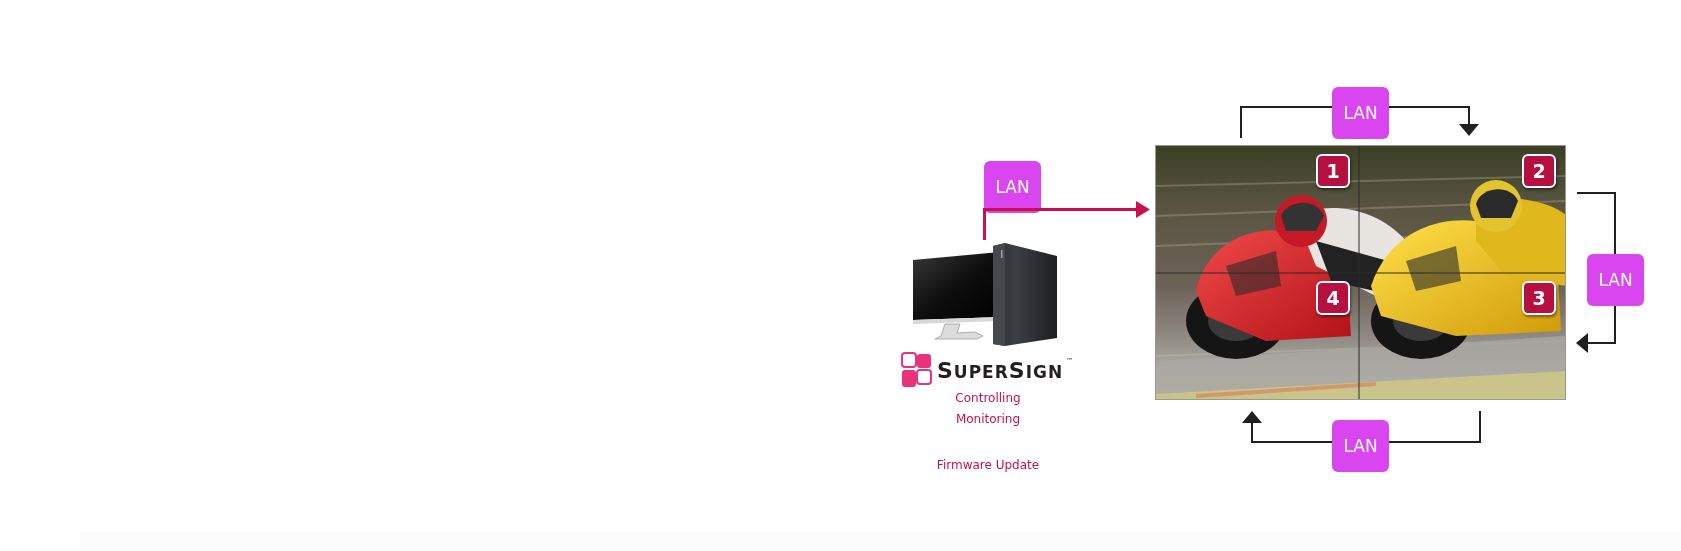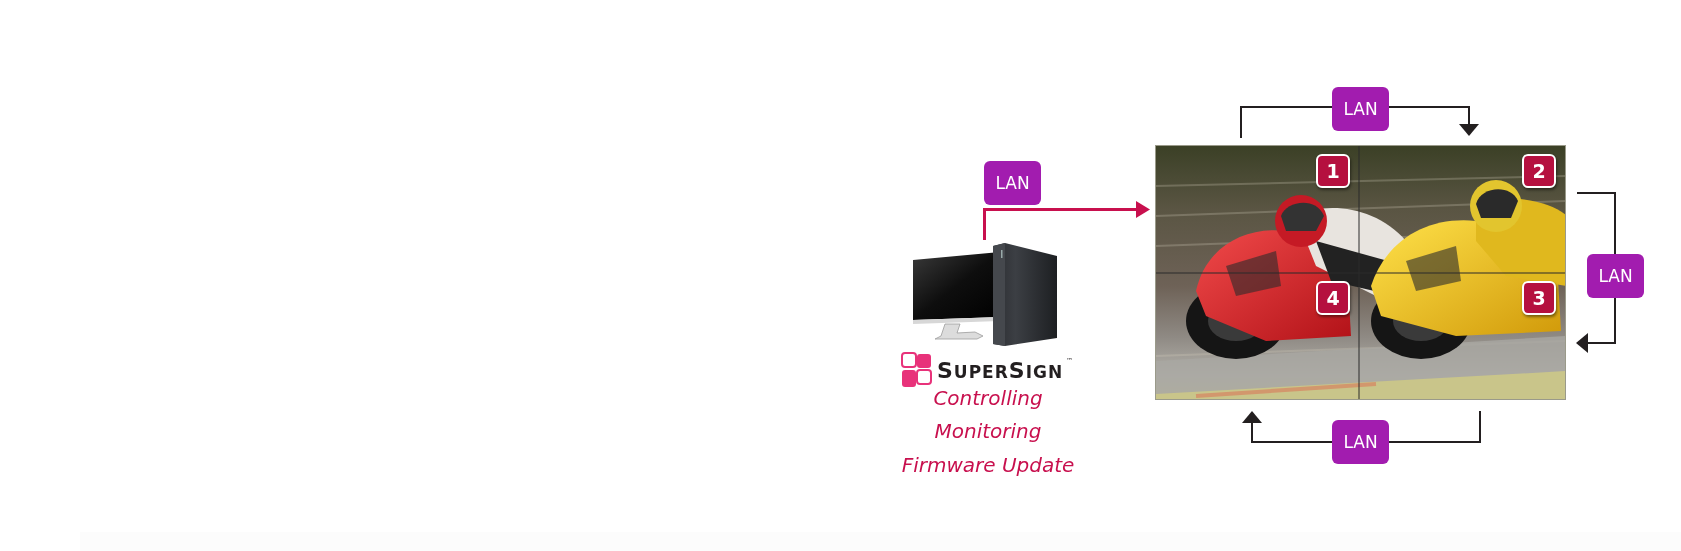--- a/index.html
+++ b/index.html
@@ -1,32 +1,32 @@
 <!DOCTYPE html>
 <html><head>
 <meta charset="utf-8">
 <style>
   html, body { margin:0; padding:0; }
   body { width:1681px; height:551px; background:#ffffff; position:relative; overflow:hidden;
          font-family:"DejaVu Sans", "Liberation Sans", sans-serif; }
   .abs { position:absolute; }
   .bottom-band { left:80px; top:532px; width:1601px; height:19px; background:#fcfcfc; }
-  .lan-box { position:absolute; width:57px; height:44px; background:#a21caf; border-radius:6px;
+  .lan-box { position:absolute; width:57px; height:52px; background:#d946ef; border-radius:6px;
              color:#fff; font-size:17px; display:flex; align-items:center; justify-content:center;
              letter-spacing:0px; }
   .line-h { position:absolute; height:2px; background:#231f20; }
   .line-v { position:absolute; width:2px; background:#231f20; }
   .red-h { position:absolute; height:3px; }
   .red-v { position:absolute; width:3px; }
   .wall { left:1155px; top:145px; width:411px; height:255px; overflow:hidden;
           border:1px solid #9a9a8a; box-sizing:border-box; }
   .badge { position:absolute; width:30px; height:30px; border:2px solid #fff; border-radius:6px;
            color:#fff; font-weight:bold; font-size:19px; display:flex; align-items:center;
            justify-content:center; box-shadow:1px 2px 3px rgba(0,0,0,0.45); box-sizing:content-box; }
-  .caption { position:absolute; width:180px; text-align:center; font-size:20px; line-height:23px;font-style:italic; }
+  .caption { position:absolute; width:180px; text-align:center; font-size:12px; line-height:23px; }
   .supersign-word { position:absolute; left:937px; top:358px; font-size:22px; font-weight:bold;
                     letter-spacing:1px; color:#231f20; font-family:"DejaVu Sans", sans-serif; }
   .supersign-word .small { font-size:17px;text-align:center; }
   .tm { position:absolute; left:1066px; top:357px; font-size:7px; color:#231f20; }
 </style>
 </head>
 <body>
 
 <div class="abs bottom-band"></div>
 
@@ -65,21 +65,21 @@
 <svg class="abs" style="left:900px; top:351px;" width="34" height="40">
   <rect x="2" y="2" width="14" height="14" rx="3" fill="none" stroke="#e8327a" stroke-width="2"></rect>
   <rect x="17" y="3" width="14" height="14" rx="3" fill="#e8327a"></rect>
   <rect x="2" y="19" width="14" height="17" rx="3" fill="#e8327a"></rect>
   <rect x="17" y="19" width="14" height="14" rx="3" fill="none" stroke="#e8327a" stroke-width="2"></rect>
 </svg>
 <div class="supersign-word"><span>S</span><span class="small">UPER</span><span>S</span><span class="small">IGN</span></div>
 <div class="tm">™</div>
 
 <div class="caption" style="left:898px; top:387px; color:#c8104e;">Controlling</div>
-<div class="caption" style="left:898px; top:420px; color:#c8104e;">Monitoring</div>
+<div class="caption" style="left:898px; top:408px; color:#c8104e;">Monitoring</div>
 <div class="caption" style="left:898px; top:454px; color:#c8104e;">Firmware Update</div>
 
 <div class="abs wall">
   <svg width="411" height="255" style="display:block">
     <defs>
       <linearGradient id="bg" x1="0" y1="0" x2="0" y2="1">
         <stop offset="0" stop-color="#3b4026"></stop>
         <stop offset="0.25" stop-color="#5a5543"></stop>
         <stop offset="0.55" stop-color="#6e6257"></stop>
         <stop offset="0.75" stop-color="#8f8a84"></stop>

